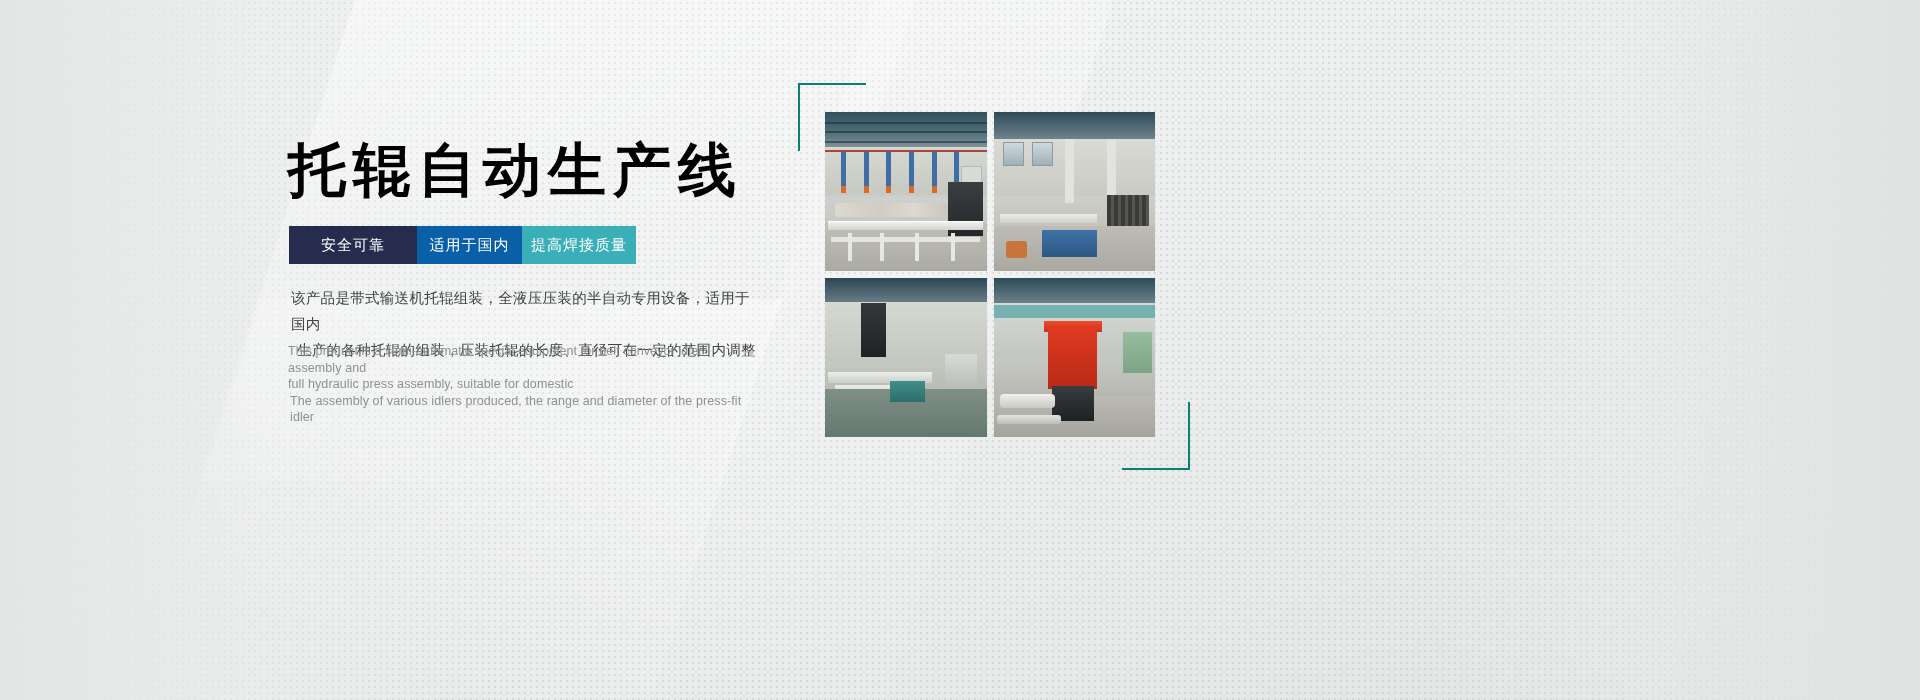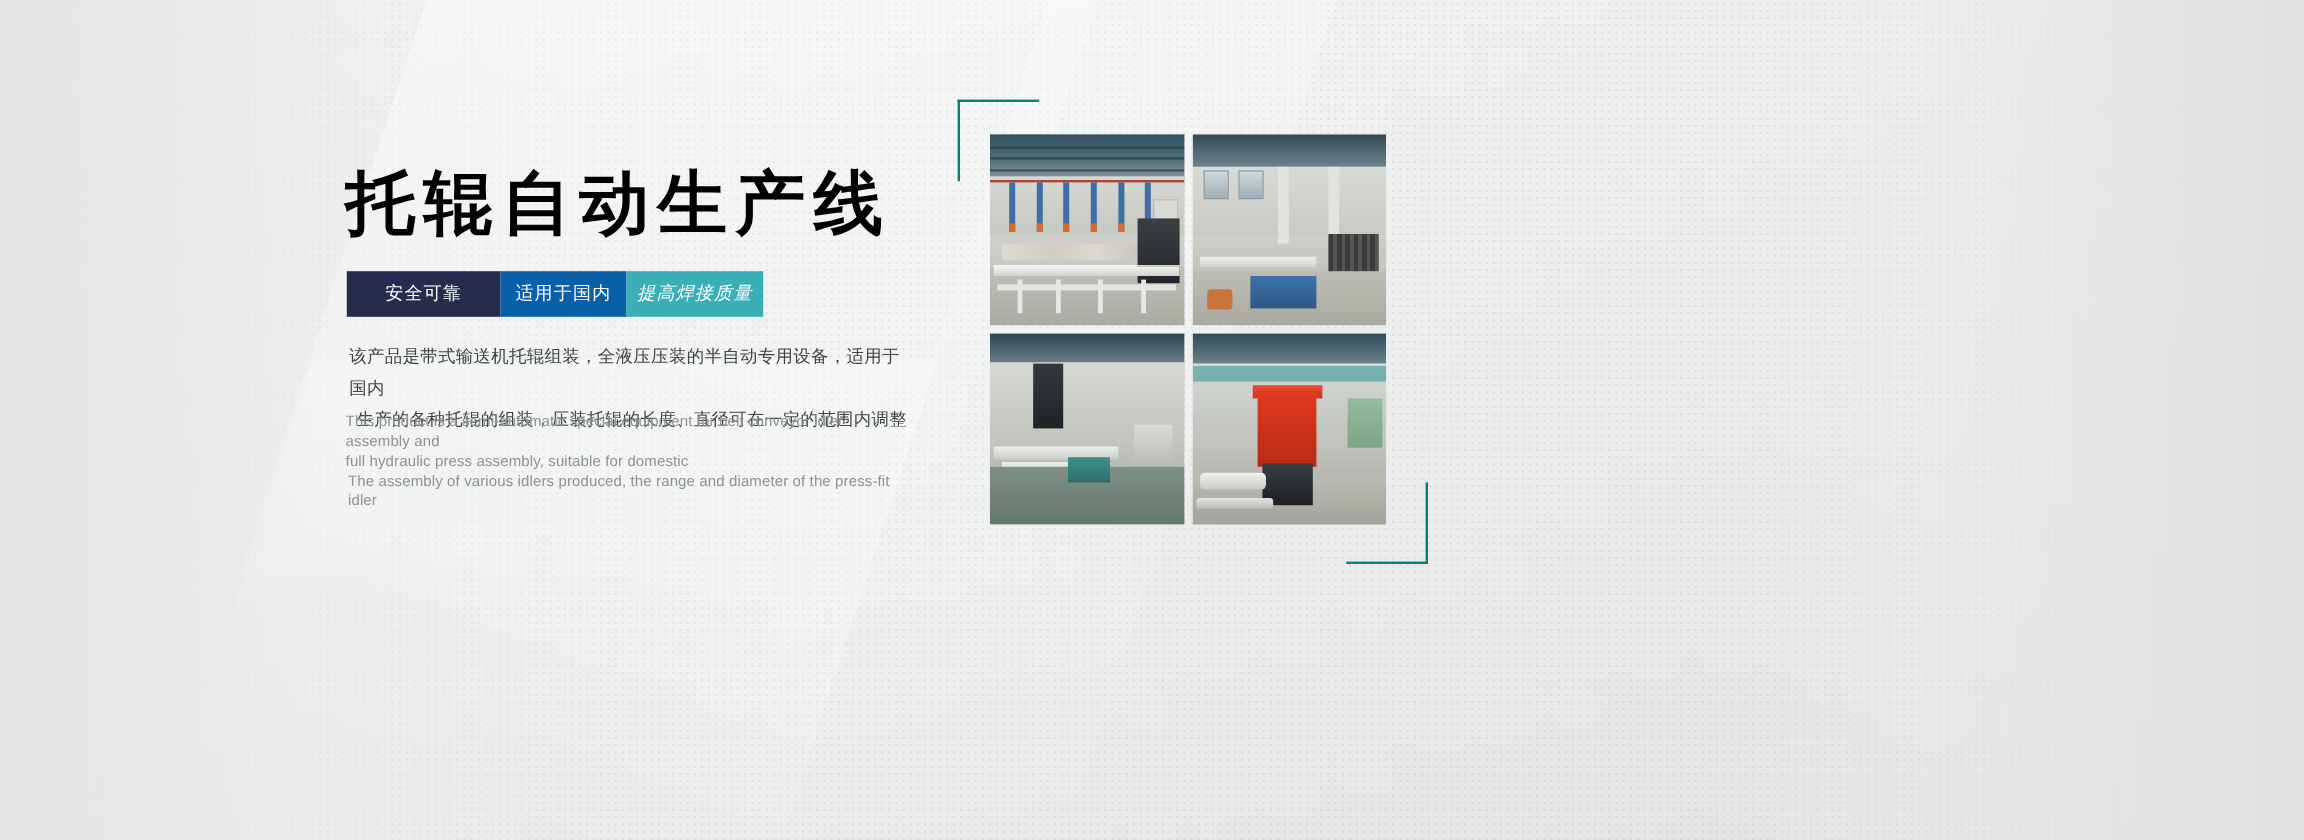--- a/index.html
+++ b/index.html
@@ -76,21 +76,21 @@
     position:absolute; left:289px; top:226px;
     display:flex;
   }
   .badge{
     height:38px; line-height:38px;
     color:#ffffff; font-size:15px; letter-spacing:1px;
     text-align:center;
   }
   .badge.b1{ width:128px; background:#252c4e; }
   .badge.b2{ width:105px; background:#0a5fa9; }
-  .badge.b3{ width:114px; background:#3aafb8;font-style:italic; }
+  .badge.b3{ width:114px; background:#3aafb8; }
 
   .cn-desc{
     position:absolute; left:291px; top:285px;
     width:470px;
     font-size:14.5px; color:#3f4448; line-height:26px;
     letter-spacing:.3px;
   }
   .cn-desc .l2{ padding-left:6px; }
 
   .en-desc{

